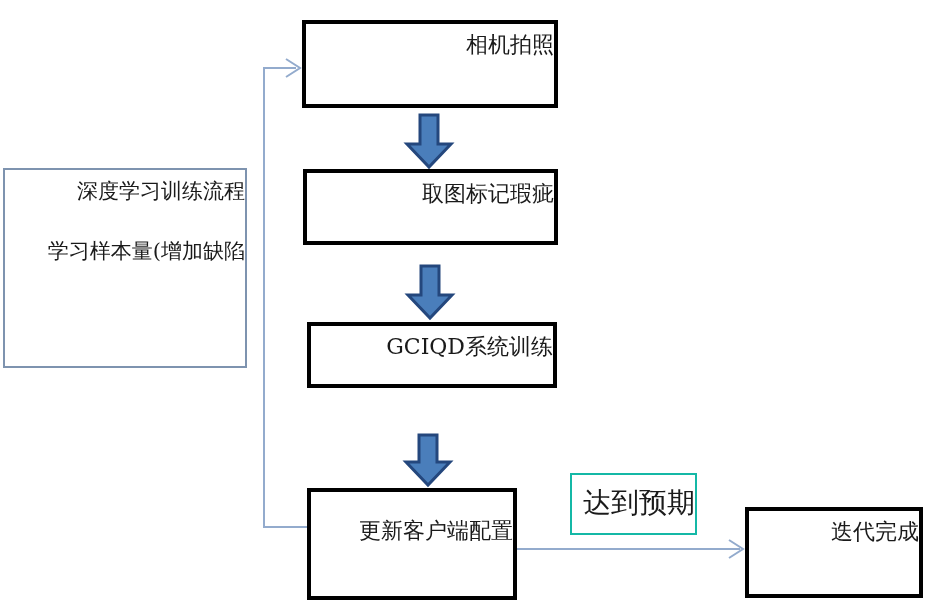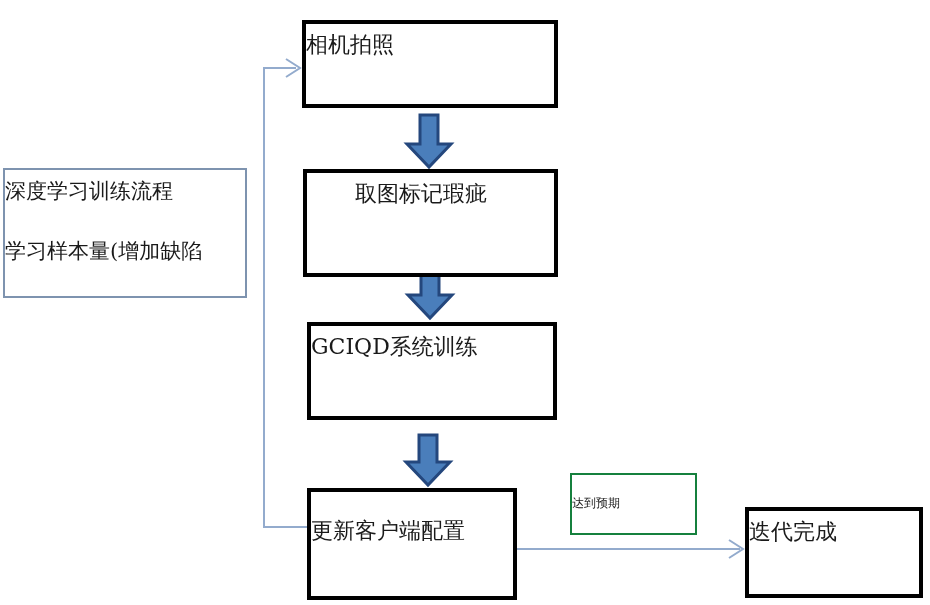--- a/index.html
+++ b/index.html
@@ -18,45 +18,45 @@
   }
   .connector-layer {
     position: absolute;
     left: 0; top: 0;
     width: 930px; height: 605px;
     pointer-events: none;
   }
   .node {
     position: absolute;
     box-sizing: border-box;
-    text-align: left;
+    text-align: right;
     background: #ffffff;
   }
   .step-box {
     border: 4px solid #000000;
     font-size: 22px;
     line-height: 42px;
   }
   .note-box {
     border: 2px solid #7e93af;
     font-size: 21px;
     line-height: 30px;
     padding-top: 6px;
   }
   .note-box .note-gap { height: 30px; }
   .branch-box {
-    border: 2px solid #15803d;
-    font-size: 12px;
+    border: 2px solid #14b8a6;
+    font-size: 28px;
     line-height: 56px;
   }
   #node-step1 { left: 302px; top: 20px;  width: 256px; height: 88px;  }
-  #node-step2 { left: 303px; top: 169px; width: 255px; height: 108px; padding-left: 48px;  }
-  #node-step3 { left: 307px; top: 322px; width: 250px; height: 98px;  }
+  #node-step2 { left: 303px; top: 169px; width: 255px; height: 76px; padding-left: 48px;  }
+  #node-step3 { left: 307px; top: 322px; width: 250px; height: 66px;  }
   #node-step4 { left: 307px; top: 488px; width: 210px; height: 112px; line-height: 46px; padding-top: 16px; }
-  #node-note  { left: 3px;   top: 168px; width: 244px; height: 130px; }
+  #node-note  { left: 3px;   top: 168px; width: 244px; height: 200px; }
   #node-branch{ left: 570px; top: 473px; width: 127px; height: 62px;  }
   #node-end   { left: 745px; top: 507px; width: 178px; height: 91px;  }
 </style>
 </head>
 <body>
 
 <div class="canvas">
 
   <svg class="connector-layer" viewBox="0 0 930 605" xmlns="http://www.w3.org/2000/svg">
 

